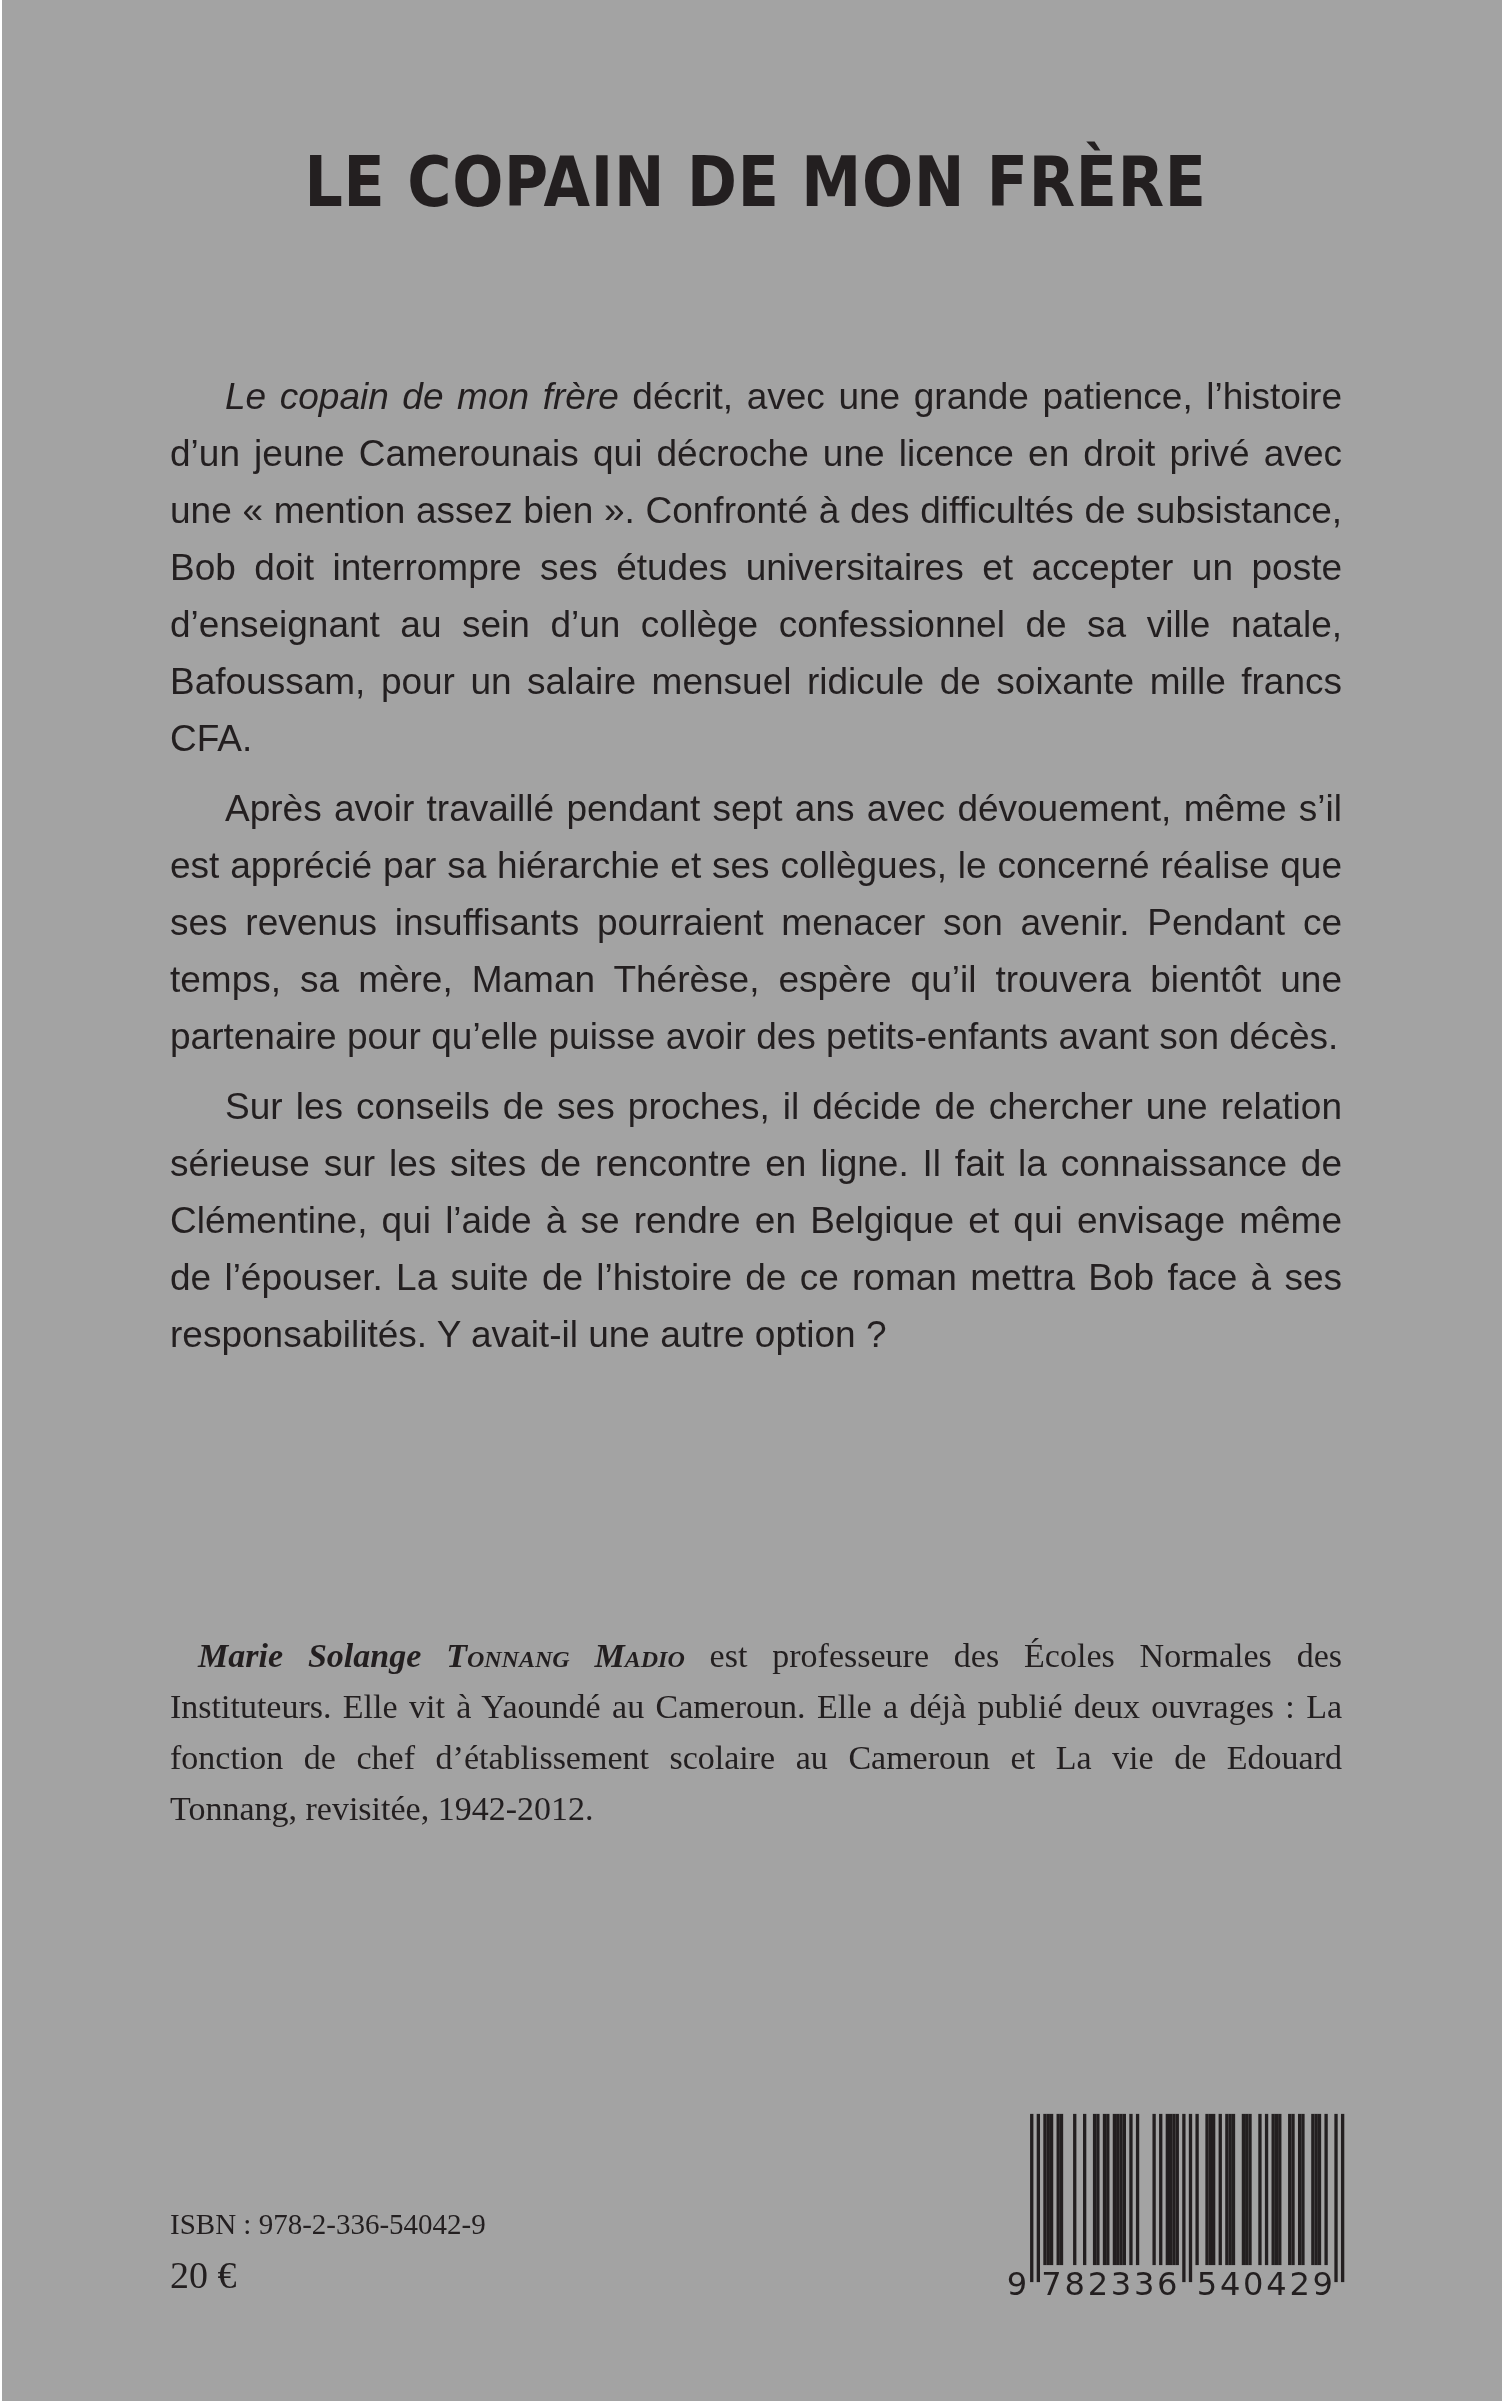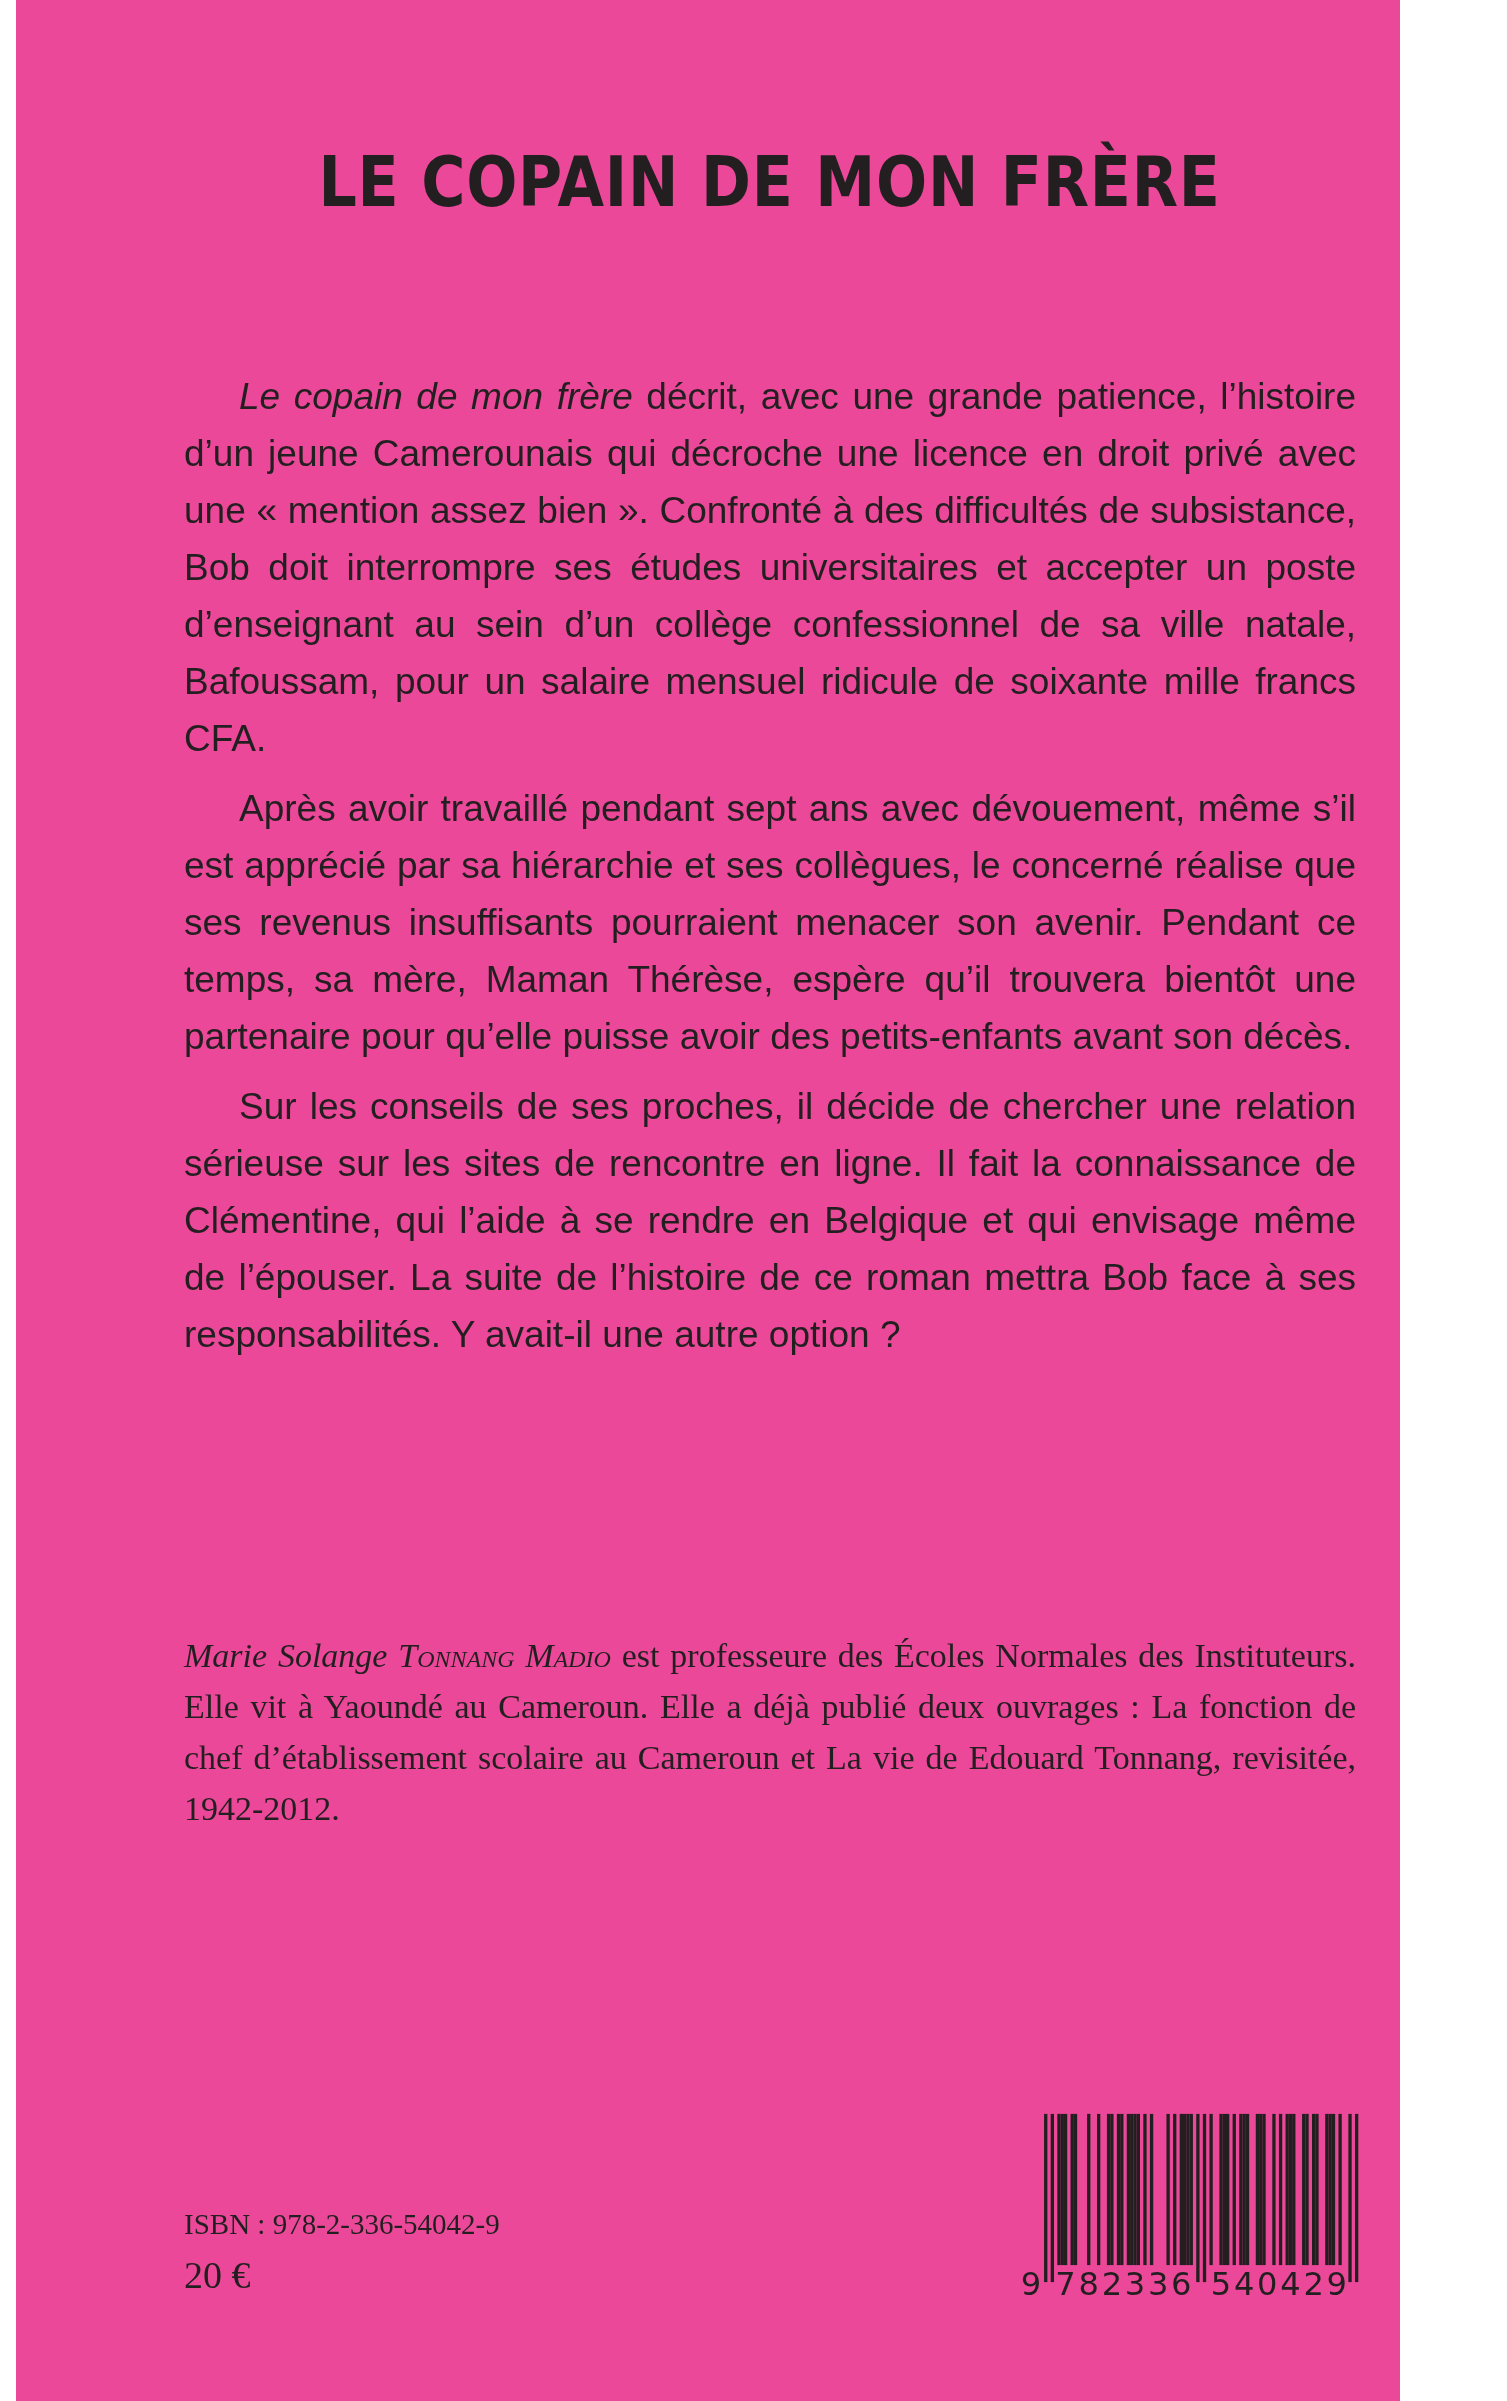--- a/index.html
+++ b/index.html
@@ -1,17 +1,17 @@
 <!DOCTYPE html>
 <html style="font-size:15px"><head>
 <meta charset="utf-8">
 <style>
   html, body { margin: 0; padding: 0; background: #ffffff; }
   body { width: 1508px; height: 2402px; position: relative; overflow: hidden; color: #231f20; }
-  .page { position: absolute; left: 16px; top: 0; width: 1384px; height: 2402px; background: #ec4899; }
+  .page { position: absolute; left: 2px; top: 0; width: 1500px; height: 2402px; background: #a3a3a3; }
 
   .title {
     position: absolute; left: 0; top: 140px; width: 1508px; text-align: center;
     font-family: "DejaVu Sans", "Liberation Sans", sans-serif; font-weight: bold;
     font-size: 70px; line-height: 85px; letter-spacing: 0.9px; margin: 0;
   }
   .title span { display: inline-block; transform: scaleX(0.86); transform-origin: center; }
 
   .blurb {
     position: absolute; left: 168px; top: 368px; width: 1172px;
@@ -19,21 +19,21 @@
     font-size: 37px; line-height: 57px; text-align: justify;
   }
   .blurb p { margin: 0 0 13.2px 0; text-indent: 55px; text-align: justify; }
   .blurb em { font-style: italic; }
 
   .bio {
     position: absolute; left: 168px; top: 1630px; width: 1172px;
     font-family: "Liberation Serif", "DejaVu Serif", serif;
     font-size: 34px; line-height: 51px; text-align: justify; margin: 0;
   }
-  .bio .author-name { font-style: italic; font-weight: normal; }
+  .bio .author-name { font-style: italic; font-weight: bold; margin-left: 28px; }
   .bio .sc { font-variant: small-caps; }
   .bio .it { }
 
   .credit {
     position: absolute; left: 168px; top: 2126px;
     font-family: "Liberation Serif", "DejaVu Serif", serif; font-size: 28px; line-height: 38px;
   }
   .isbn {
     position: absolute; left: 168px; top: 2205px;
     font-family: "Liberation Serif", "DejaVu Serif", serif; font-size: 29px; line-height: 38px;

